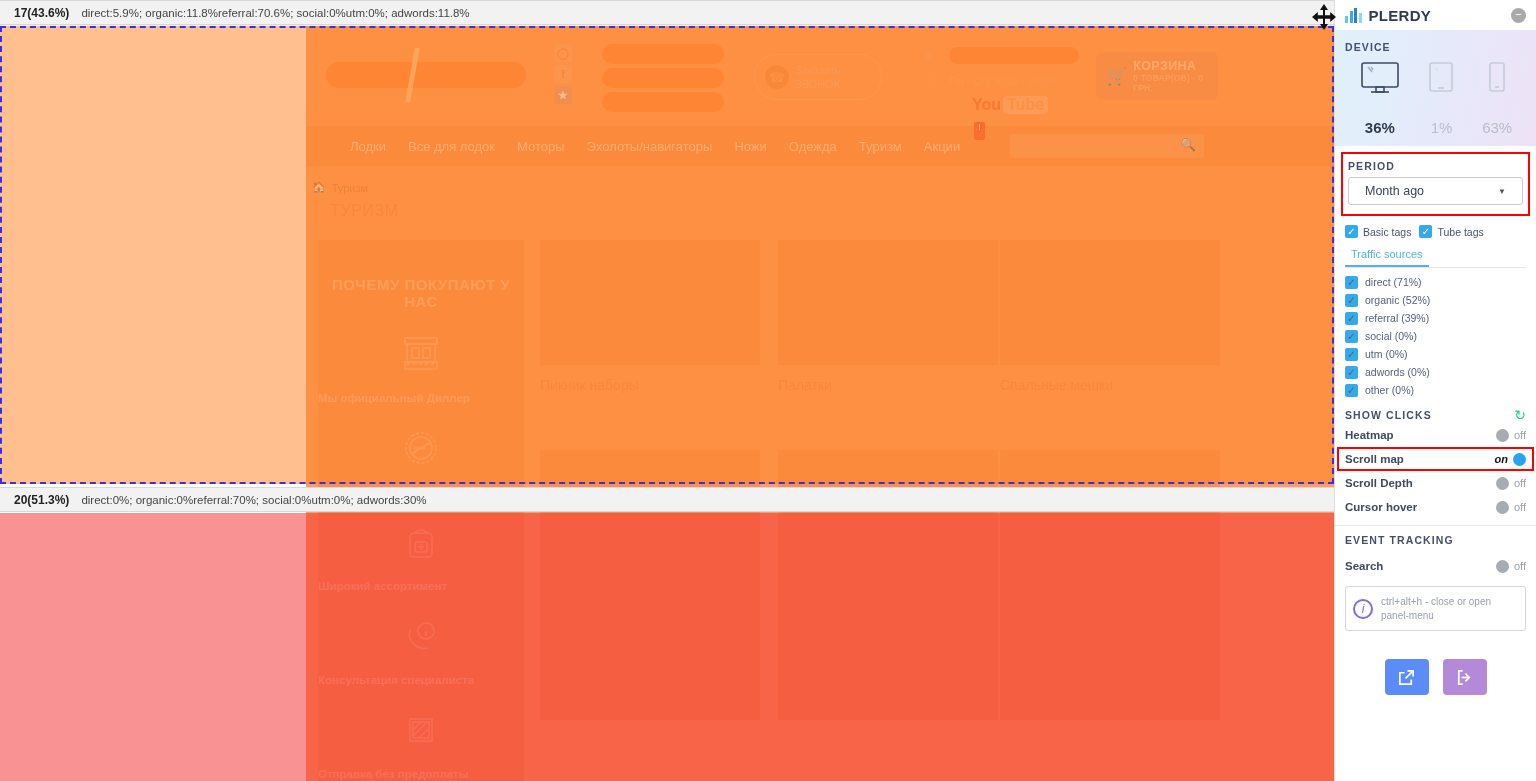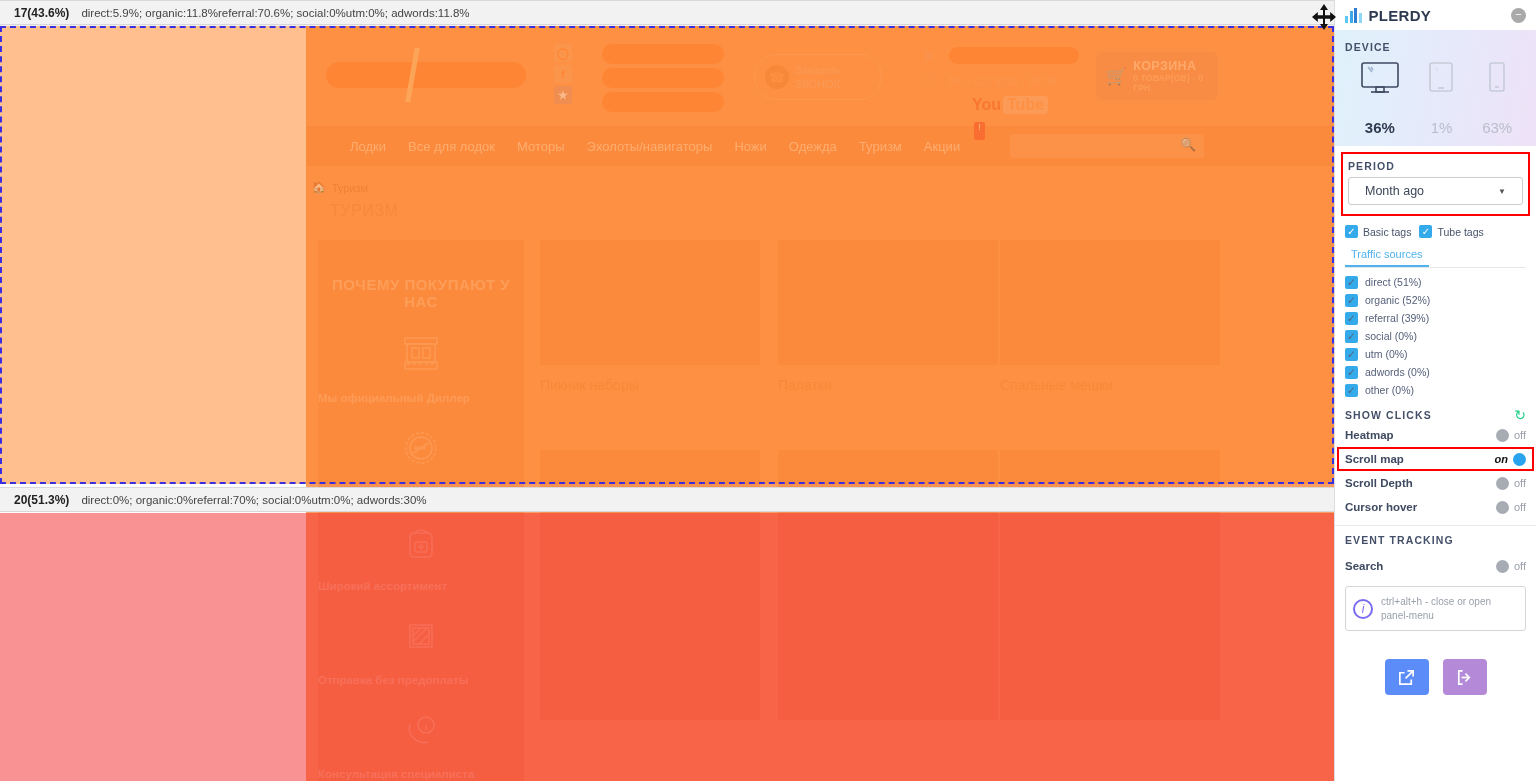--- a/index.html
+++ b/index.html
@@ -292,37 +292,37 @@
               <rect x="18" y="22" width="12" height="10" rx="2"></rect>
                 <path d="M24 24 v6 M21 27 h6"></path>
             </svg>
           </div>
           <div class="lc-label">Широкий ассортимент</div>
         </div>
 
         <div class="lc-item">
           <div class="lc-icon">
             <svg viewBox="0 0 48 44" width="48" height="44" fill="none" stroke="currentColor" stroke-width="1.6">
+              <path d="M13 16 q-3 10 6 16 q6 4 12 2"></path>
+                <circle cx="29" cy="17" r="8"></circle>
+              <path d="M29 14 v0.5 M29 17 v5"></path>
+            </svg>
+          </div>
+          <div class="lc-label">Консультация специалиста</div>
+        </div>
+
+        <div class="lc-item">
+          <div class="lc-icon">
+            <svg viewBox="0 0 48 44" width="48" height="44" fill="none" stroke="currentColor" stroke-width="1.6">
               <rect x="13" y="11" width="22" height="22"></rect>
                 <rect x="16" y="14" width="16" height="16"></rect>
               <path d="M16 28 l14-14 M16 22 l8-8 M22 30 l9-9"></path>
             </svg>
           </div>
           <div class="lc-label">Отправка без предоплаты</div>
-        </div>
-
-        <div class="lc-item">
-          <div class="lc-icon">
-            <svg viewBox="0 0 48 44" width="48" height="44" fill="none" stroke="currentColor" stroke-width="1.6">
-              <path d="M13 16 q-3 10 6 16 q6 4 12 2"></path>
-                <circle cx="29" cy="17" r="8"></circle>
-              <path d="M29 14 v0.5 M29 17 v5"></path>
-            </svg>
-          </div>
-          <div class="lc-label">Консультация специалиста</div>
         </div>
       </div>
 
       <div class="grid">
         <div class="tile" style="left:0;top:0">
           <div class="img"></div>
           <div class="cap">Пикник наборы</div>
         </div>
         <div class="tile" style="left:238px;top:0">
           <div class="img"></div>
@@ -437,21 +437,21 @@
       </label>
     </div>
 
     <div class="p-tabs">
       <span class="tab">Traffic sources</span>
     </div>
 
     <div class="src-list">
       <label class="src-row">
         <span class="box">✓</span>
-        <span>direct (51%)</span>
+        <span>direct (71%)</span>
       </label>
       <label class="src-row">
         <span class="box">✓</span>
         <span>organic (52%)</span>
       </label>
       <label class="src-row">
         <span class="box">✓</span>
         <span>referral (39%)</span>
       </label>
       <label class="src-row">

